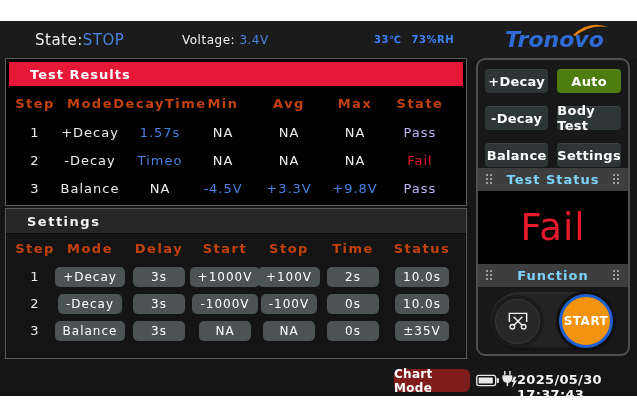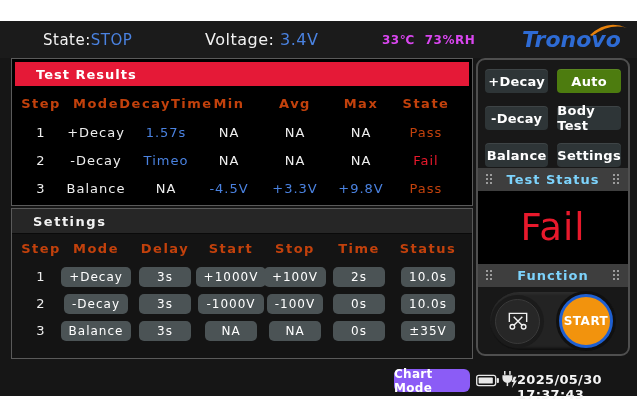--- a/index.html
+++ b/index.html
@@ -2,51 +2,51 @@
 <html><head>
 <meta charset="utf-8">
 <style>
   * { margin:0; padding:0; box-sizing:border-box; }
   html,body { width:637px; height:418px; background:#ffffff; overflow:hidden;
               font-family:"DejaVu Sans","Liberation Sans",sans-serif; }
   .screen { position:absolute; left:0; top:21px; width:637px; height:375px; background:#161616; }
 
   
   .topbar { position:absolute; top:0; left:0; width:100%; height:37px; background:#1b1b1b; }
-  .tb-item { position:absolute; top:0; height:37px; display:flex; align-items:center;margin-left:8px; }
+  .tb-item { position:absolute; top:0; height:37px; display:flex; align-items:center; }
   .tb-state { left:35px; font-size:15px; color:#f2f2f2; letter-spacing:.5px; }
-  .tb-volt  { left:197px; font-size:16px; color:#f2f2f2; letter-spacing:.5px; }
+  .tb-volt  { left:182px; font-size:12px; color:#f2f2f2; letter-spacing:.5px; }
   .blue-val { color:#4a82e0; }
-  .tb-env { left:374px; font-size:12px; color:#d946ef; font-weight:bold; letter-spacing:.5px; }
+  .tb-env { left:374px; font-size:10px; color:#3b82f6; font-weight:bold; letter-spacing:.5px; }
   .tb-env span { margin-right:10px; }
-  .logo { left:522px; font-size:22px; font-weight:bold; font-style:italic; color:#2e6bd4;
+  .logo { left:505px; font-size:22px; font-weight:bold; font-style:italic; color:#2e6bd4;
           letter-spacing:0; position:absolute; top:0; height:37px; display:flex; align-items:center; }
   .logo-wrap { position:relative; }
   .logo-swoosh { position:absolute; right:-8px; top:-5px; width:40px; height:14px; }
 
   
-  .panel { position:absolute; left:11px; width:462px; border:1px solid #5a5a5a; }
+  .panel { position:absolute; left:5px; width:462px; border:1px solid #5a5a5a; }
   .panel-results { top:37px; height:148px; background:#000; }
   .panel-settings { top:187px; height:151px; background:#141414; }
 
   .red-head { margin:3px; height:24px; background:#e51937; display:flex; align-items:center;
               padding-left:21px; color:#fff; font-size:13px; font-weight:bold; letter-spacing:1px; }
   .set-head { height:25px; background:#262626; display:flex; align-items:center;
               padding-left:21px; color:#f2f2f2; font-size:13px; font-weight:bold; letter-spacing:1.5px;
               border-bottom:1px solid #0a0a0a; }
 
   .tgrid { display:grid; align-items:center; }
   .g-results { grid-template-columns:58px 52px 88px 38px 94px 38px 92px; }
   .g-settings { grid-template-columns:58px 52px 86px 46px 82px 46px 92px; }
   .tgrid > * { justify-self:center; white-space:nowrap; }
   .thead { height:29px; color:#c2410c; font-size:13px; font-weight:bold; letter-spacing:1.5px; }
   .trow  { height:28px; color:#eeeeee; font-size:13px; letter-spacing:1px; }
   .trow-s { height:27px; }
   .c-blue  { color:#4a82e0; }
-  .c-green { color:#c2410c; }
+  .c-green { color:#c4b5fd; }
   .c-red   { color:#e8192c; }
   .c-white { color:#eeeeee; }
 
   .cellbtn { display:flex; align-items:center; justify-content:center; height:20px; min-width:52px;
              padding:0 8px; background:#4b5355; color:#fff; border-radius:5px; font-size:12px;
              letter-spacing:1px; }
   .cellbtn.wide { min-width:64px; }
 
   
   .sidebar { position:absolute; left:476px; top:37px; width:154px; height:298px;
@@ -78,21 +78,21 @@
           box-shadow:inset 0 2px 3px rgba(255,255,255,.06), inset 0 -2px 3px rgba(0,0,0,.6); }
   .cut-btn { position:absolute; left:5px; top:7px; width:45px; height:45px; border-radius:50%;
              background:#272727; border:1px solid #3a3a3a; box-shadow:0 0 0 4px #1b1b1b;
              display:flex; align-items:center; justify-content:center; }
   .start-btn { position:absolute; right:3px; top:2px; width:54px; height:54px; border-radius:50%;
                background:#f2930d; border:3px solid #1f5fd0; box-shadow:0 0 0 3px #101010;
                display:flex; align-items:center; justify-content:center;
                color:#fff; font-size:12px; font-weight:bold; letter-spacing:.5px; }
 
   
-  .chart-btn { position:absolute; left:394px; top:348px; width:76px; height:23px; background:#8b5cf6;
+  .chart-btn { position:absolute; left:394px; top:348px; width:76px; height:23px; background:#7f1d1d;
                border-radius:6px; color:#fff; font-size:12px; font-weight:bold;
                display:flex; align-items:center; justify-content:center; letter-spacing:.3px; }
   .batt-icon { position:absolute; left:476px; top:353px; }
   .plug-icon { position:absolute; left:501px; top:349px; }
   .datetime { position:absolute; left:517px; top:351px; color:#f5f5f5; font-size:13px;
               font-weight:bold; letter-spacing:.3px; }
 </style>
 </head>
 <body>
 

